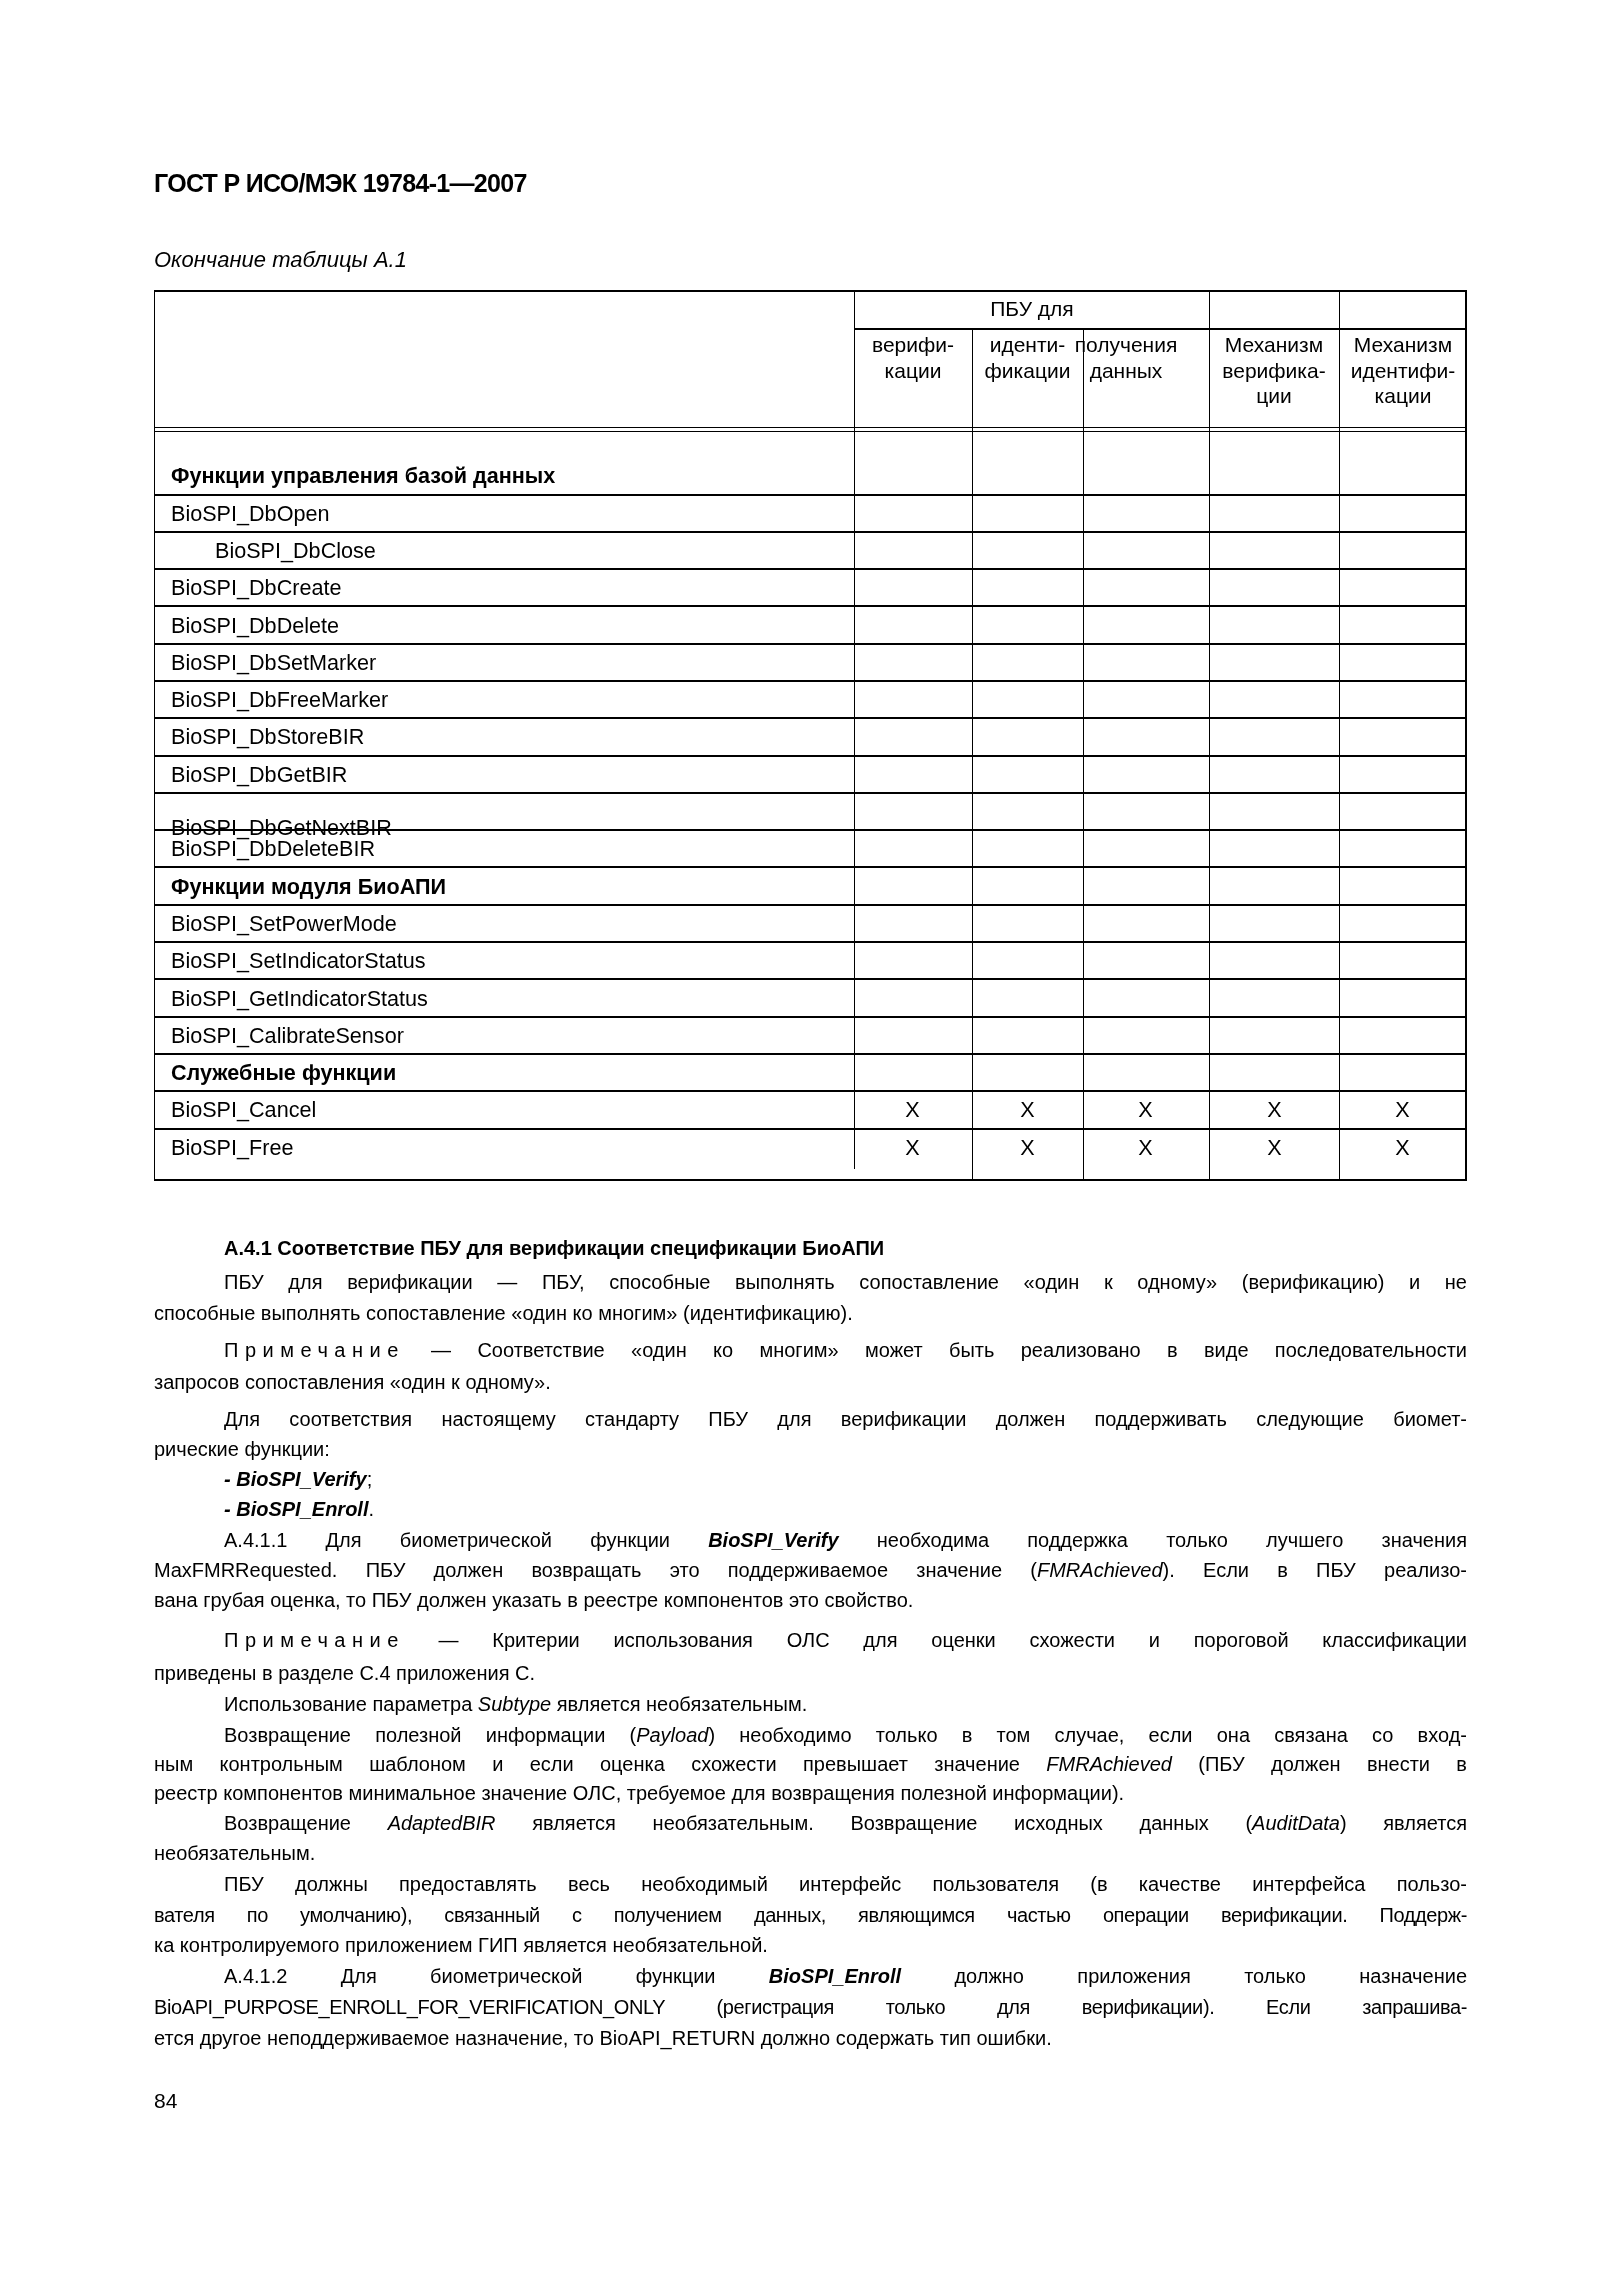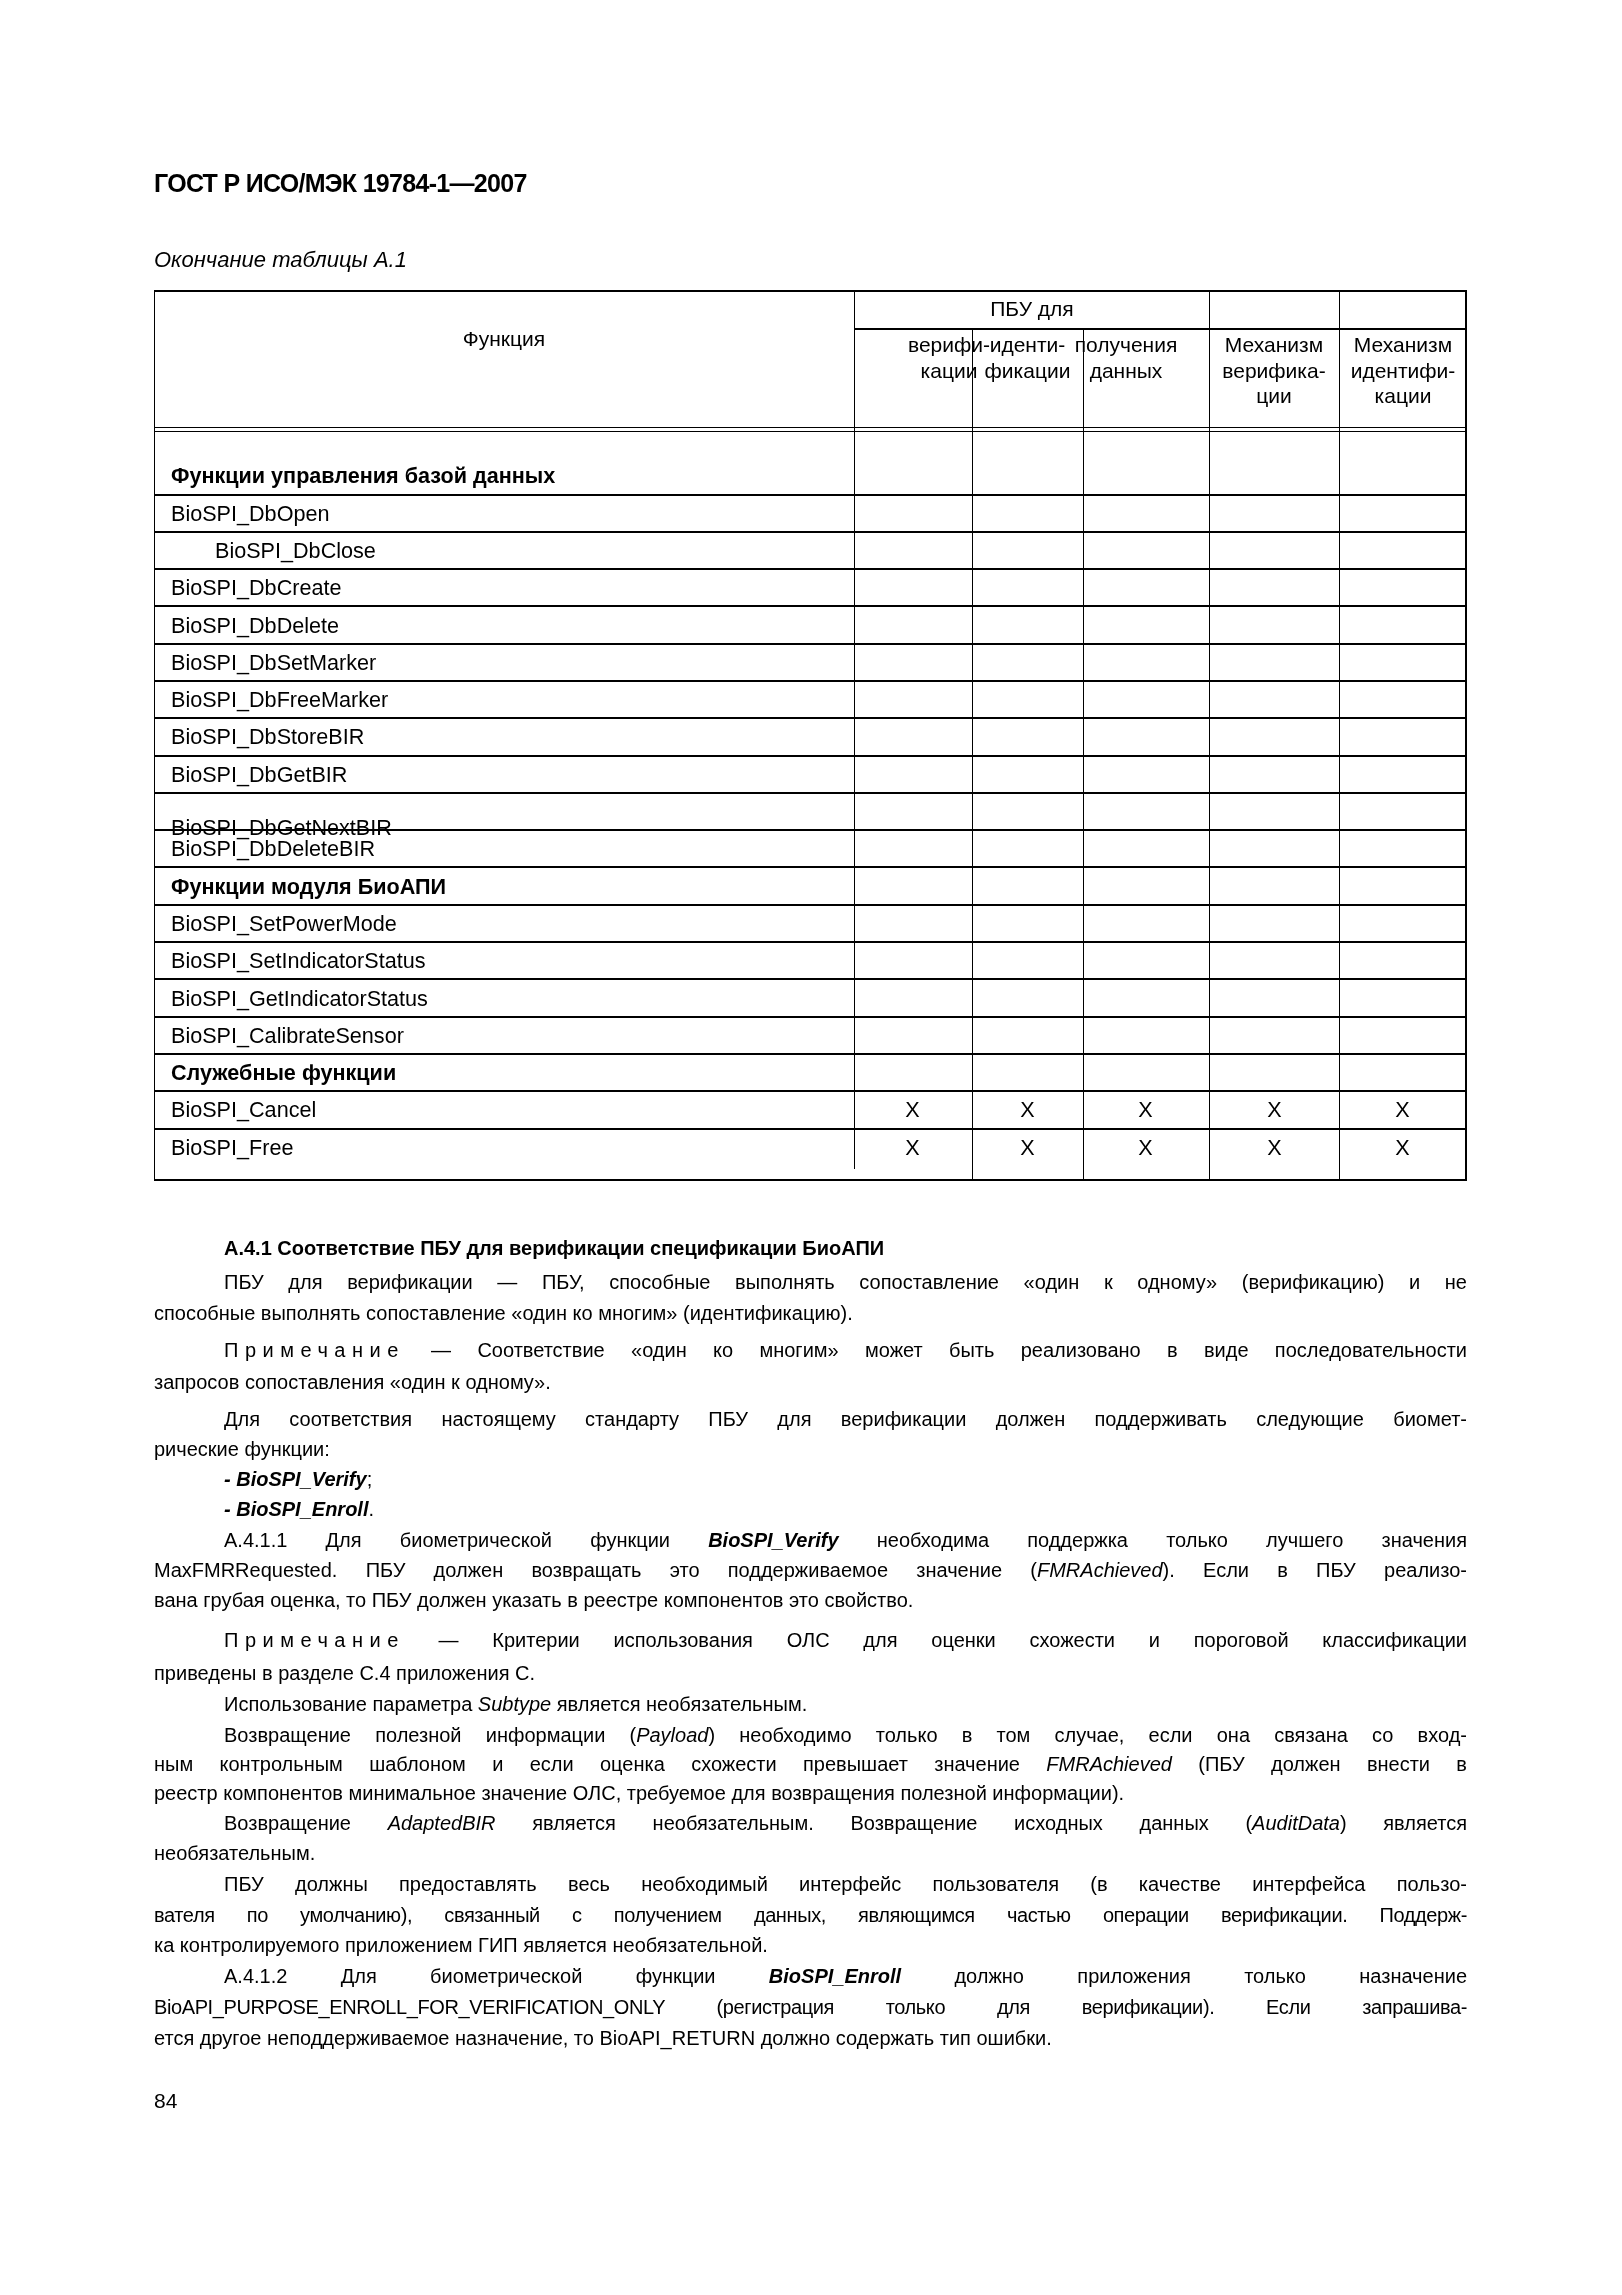--- a/index.html
+++ b/index.html
@@ -47,23 +47,22 @@
 
   <div class="hl thin" style="left:0;top:137px;width:1313px;"></div>
   <div class="hl thin" style="left:0;top:141px;width:1313px;"></div>
 
   <div class="vl" style="left:700px;top:0;height:879px;"></div>
   <div class="vl" style="left:818px;top:38px;height:852px;"></div>
   <div class="vl" style="left:929px;top:38px;height:852px;"></div>
   <div class="vl" style="left:1055px;top:0;height:890px;"></div>
   <div class="vl" style="left:1185px;top:0;height:890px;"></div>
 
-  <div class="cell" style="left:0;top:26px;width:700px;height:46px;">Функция</div>
   <div class="cell" style="left:700px;top:0;width:356px;height:38px;">ПБУ для</div>
-  <div class="cell hdr-ml" style="left:736px;top:42px;width:118px;height:52px;white-space:pre-line;align-items:flex-start;">верифи-
+  <div class="cell hdr-ml" style="left:700px;top:42px;width:118px;height:52px;white-space:pre-line;align-items:flex-start;">верифи-
 кации</div>
   <div class="cell hdr-ml" style="left:818px;top:42px;width:111px;height:52px;white-space:pre-line;align-items:flex-start;">иденти-
 фикации</div>
   <div class="cell hdr-ml" style="left:909px;top:42px;width:126px;height:52px;white-space:pre-line;align-items:flex-start;">получения
 данных</div>
   <div class="cell hdr-ml" style="left:1055px;top:42px;width:130px;height:79px;white-space:pre-line;align-items:flex-start;">Механизм
 верифика-
 ции</div>
   <div class="cell hdr-ml" style="left:1185px;top:42px;width:128px;height:79px;white-space:pre-line;align-items:flex-start;">Механизм
 идентифи-

